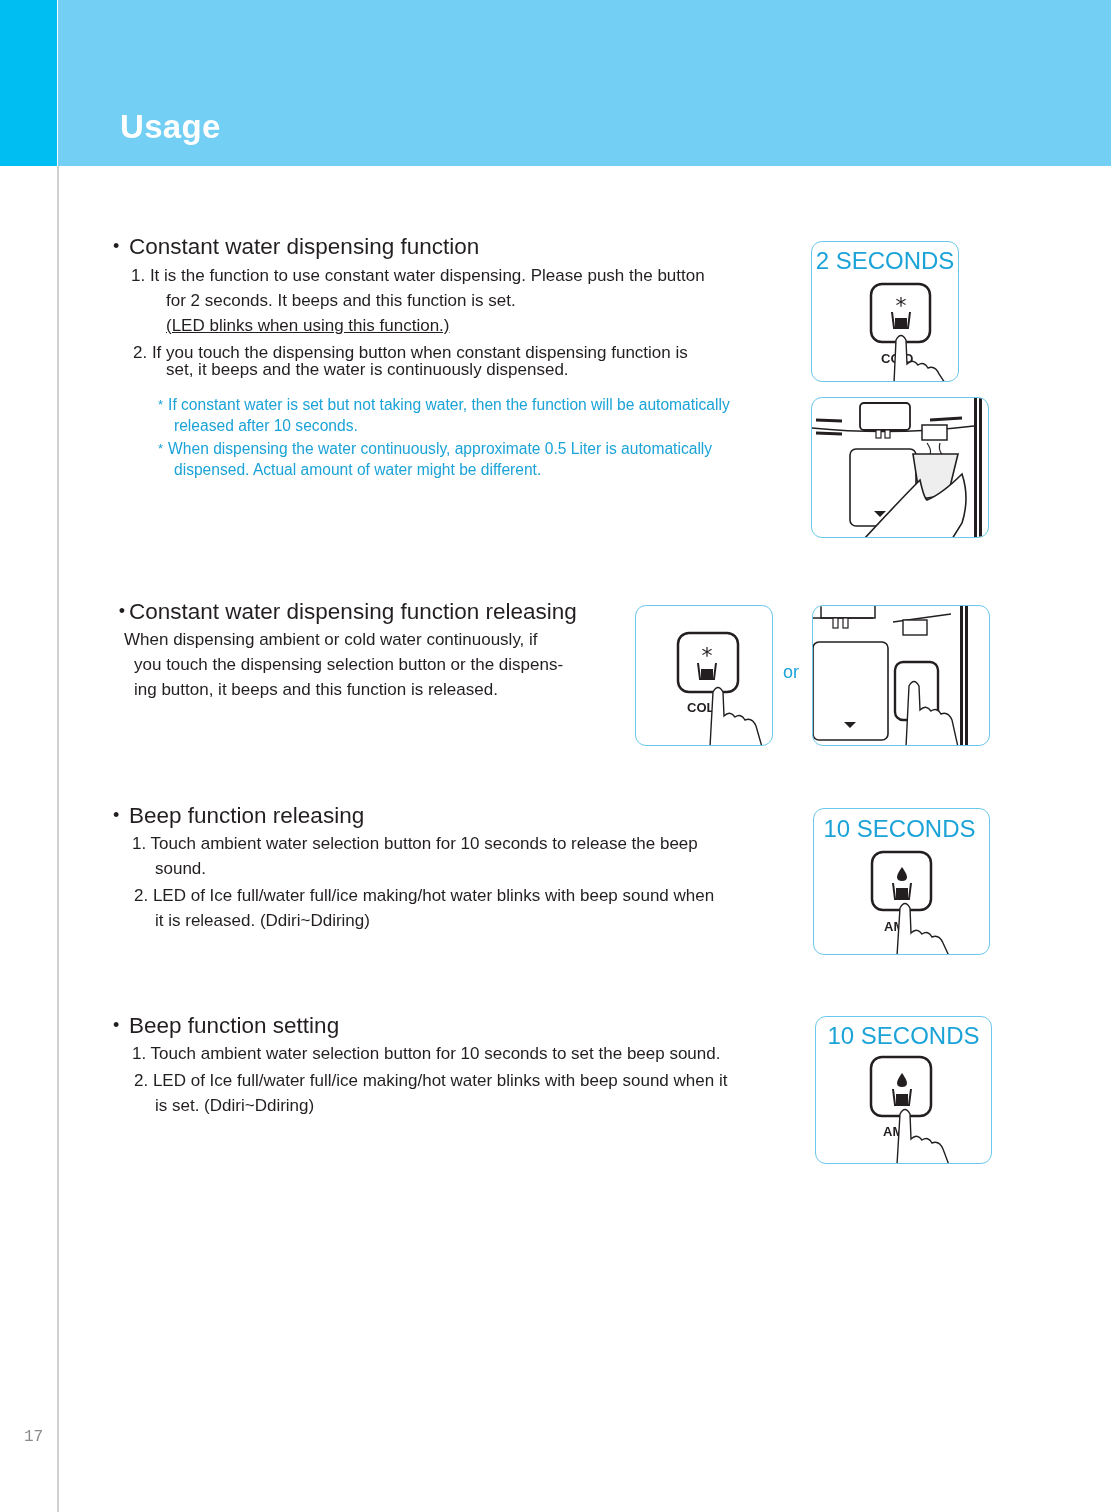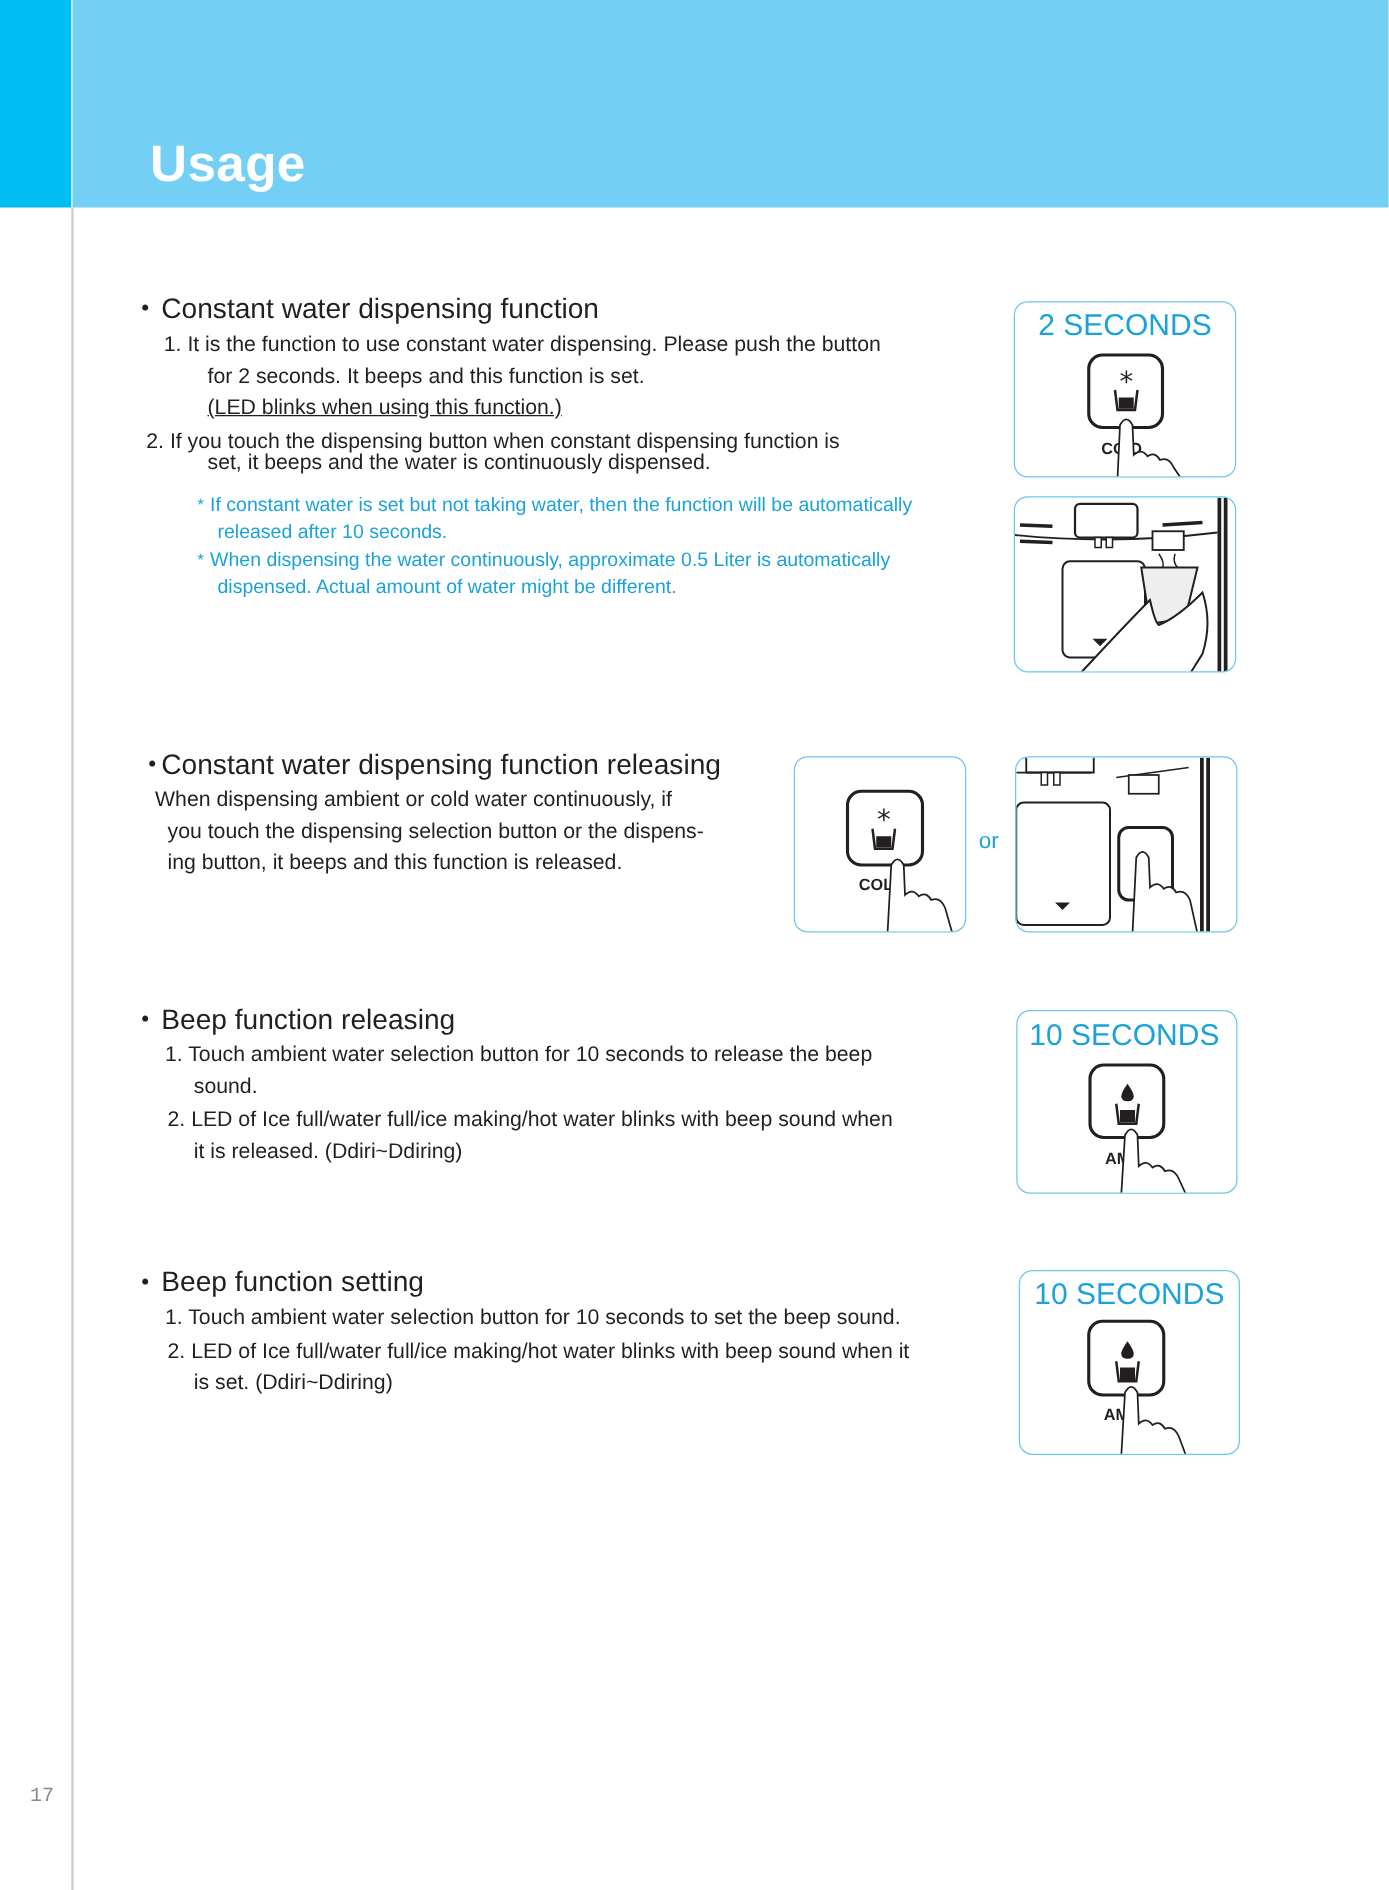--- a/index.html
+++ b/index.html
@@ -1,21 +1,21 @@
 <!DOCTYPE html>
 <html><head>
   <meta charset="utf-8">
   <style>
     * { margin: 0; padding: 0; box-sizing: border-box; }
     html, body { width: 1111px; height: 1512px; background: #ffffff; overflow: hidden; }
     body { position: relative; font-family: "Liberation Sans", sans-serif; color: #231f20; }
 
     .header-accent { position: absolute; left: 0; top: 0; width: 57px; height: 166px; background: #00bdf2; }
     .header-band { position: absolute; left: 58px; top: 0; width: 1053px; height: 166px; background: #74cff5; }
-    .header-title { position: absolute; left: 120px; top: 108px; font-size: 41px; font-weight: bold; color: #ffffff; letter-spacing: 0.3px; }
+    .header-title { position: absolute; left: 120px; top: 108px; font-size: 33px; font-weight: bold; color: #ffffff; letter-spacing: 0.3px; }
     .margin-rule { position: absolute; left: 57px; top: 166px; width: 2px; height: 1346px; background: #d0d0d0; }
     .page-number { position: absolute; left: 24px; top: 1428px; font-size: 16px; color: #8a8a8a; font-family: Liberation Mono, monospace; }
 
     .sec-title { position: absolute; font-size: 22.5px; color: #231f20; white-space: nowrap; }
     .sec-title .bullet { display: inline-block; width: 12px; margin-right: 4px; font-size: 18px; vertical-align: 2px; }
     .line { position: absolute; font-size: 17px; color: #231f20; white-space: nowrap; transform-origin: left top; }
     .note { position: absolute; font-size: 15.6px; color: #1ba3d8; white-space: nowrap; }
     .note .star { font-size: 13px; margin-right: 5px; vertical-align: 1px; }
 
     .fig { position: absolute; border: 1.5px solid #6cc8ea; border-radius: 11px; background: #fff; overflow: hidden; }
@@ -29,29 +29,29 @@
 <div class="header-accent"></div>
 <div class="header-band"></div>
 <div class="header-title">Usage</div>
 <div class="margin-rule"></div>
 <div class="page-number">17</div>
 
 <div class="sec-title" style="left:113px; top:234px;"><span class="bullet">•</span><span>Constant water dispensing function</span></div>
 <div class="line" style="left:131px; top:266px;">1. It is the function to use constant water dispensing. Please push the button</div>
 <div class="line" style="left:166px; top:291px;">for 2 seconds. It beeps and this function is set.</div>
 <div class="line" style="left:166px; top:316px;text-decoration:underline;">(LED blinks when using this function.)</div>
-<div class="line" style="left:117px; top:343px;">2. If you touch the dispensing button when constant dispensing function is</div>
+<div class="line" style="left:133px; top:343px;">2. If you touch the dispensing button when constant dispensing function is</div>
 <div class="line" style="left:166px; top:360px;">set, it beeps and the water is continuously dispensed.</div>
 
 <div class="note" style="left:158px; top:396px;"><span class="star">*</span><span>If constant water is set but not taking water, then the function will be automatically</span></div>
 <div class="note" style="left:174px; top:417px;">released after 10 seconds.</div>
 <div class="note" style="left:158px; top:440px;"><span class="star">*</span><span>When dispensing the water continuously, approximate 0.5 Liter is automatically</span></div>
 <div class="note" style="left:174px; top:461px;">dispensed. Actual amount of water might be different.</div>
 
-<div class="fig" style="left:811px; top:241px; width:178px; height:141px;">
+<div class="fig" style="left:811px; top:241px; width:148px; height:141px;">
   <div class="fig-label" style="top:5px;">2 SECONDS</div>
   <svg width="178" height="141" viewBox="0 0 178 141">
     <rect x="59" y="42" width="59" height="58" rx="11" fill="#fff" stroke="#231f20" stroke-width="2.5"></rect>
     <g>
       <text x="89" y="71" text-anchor="middle" font-size="22" font-family="DejaVu Sans, sans-serif" fill="#231f20">*</text>
       <path d="M80 70 L82 86 L96 86 L98 70" fill="none" stroke="#231f20" stroke-width="2"></path>
       <rect x="83" y="76" width="12" height="9" fill="#231f20"></rect>
     </g>
     <text x="69" y="121" font-size="13" font-weight="bold" font-family="Liberation Sans, sans-serif" fill="#231f20">CO  D</text>
     <g fill="#fff" stroke="#231f20" stroke-width="1.4">

